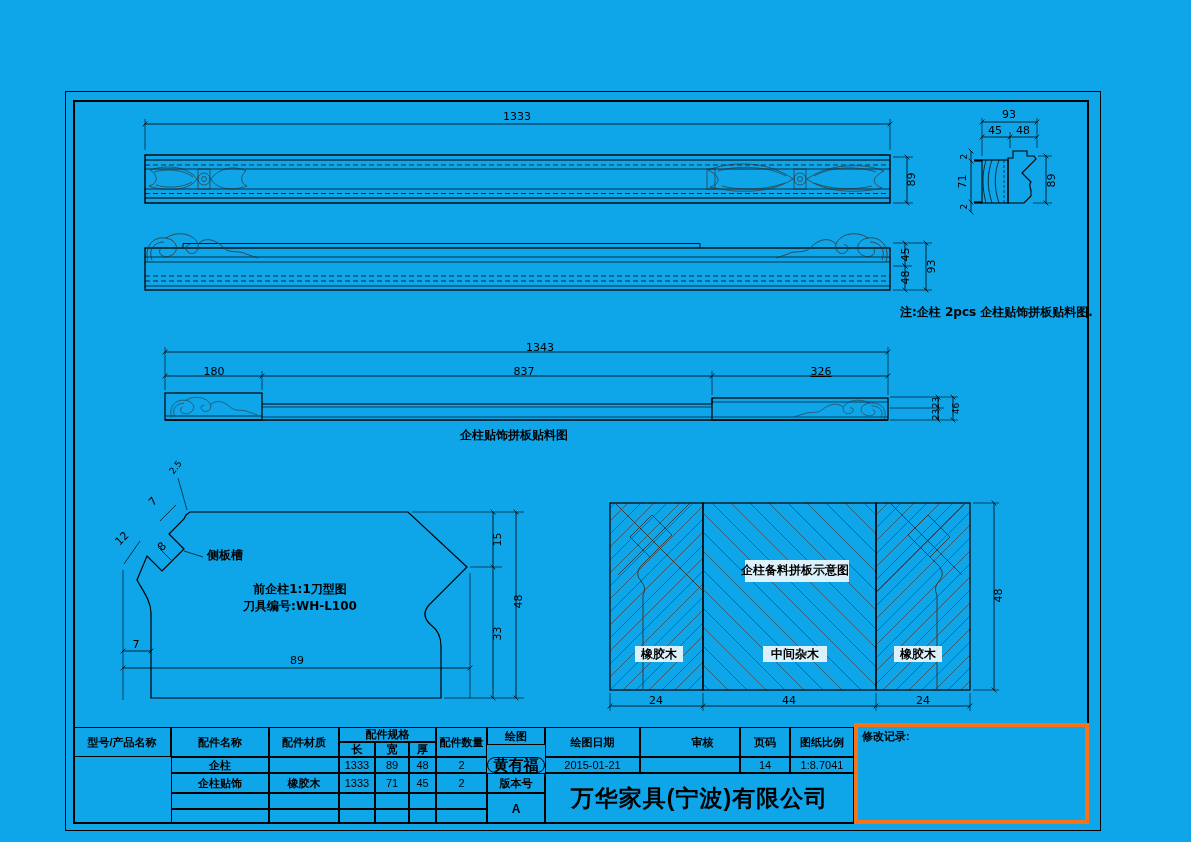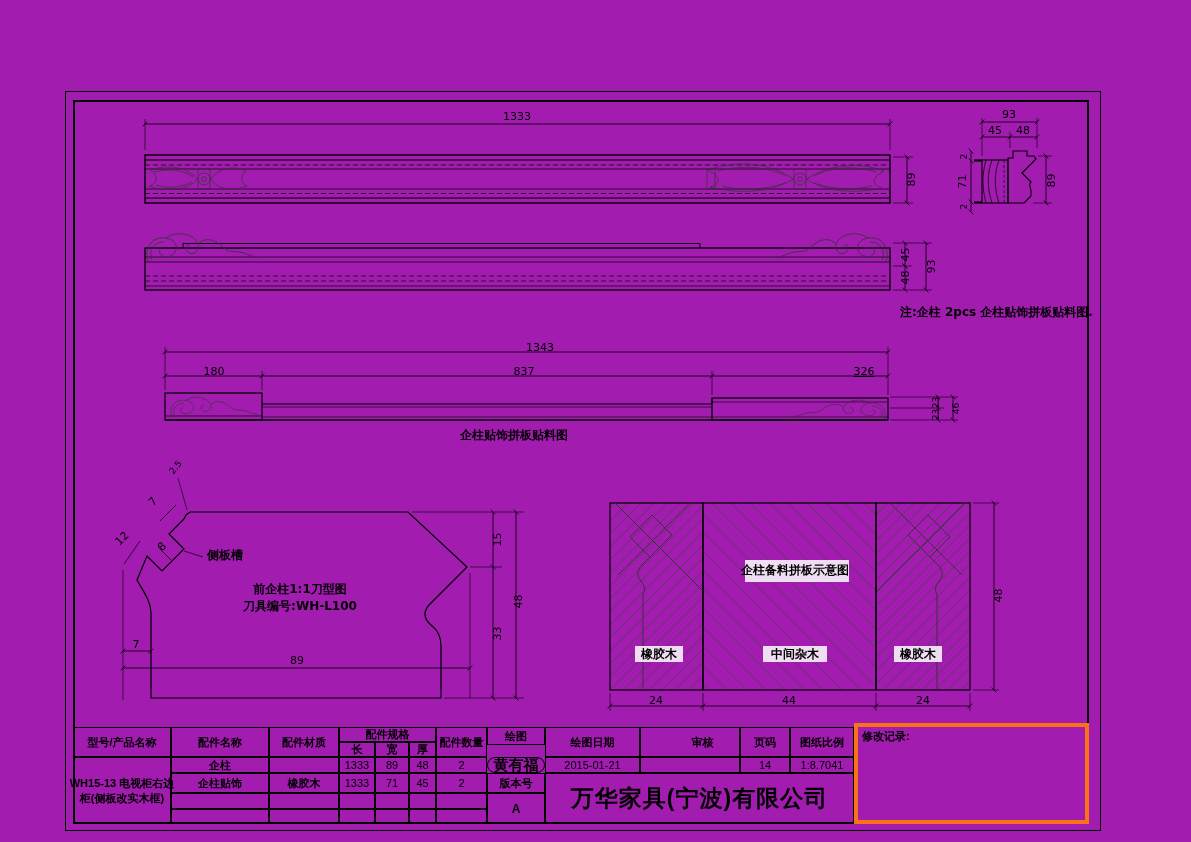--- a/index.html
+++ b/index.html
@@ -1,16 +1,16 @@
 <!DOCTYPE html>
 <html><head>
 <meta charset="utf-8">
 <style>
   html,body{margin:0;padding:0;background:#fff;}
-  .sheet{position:relative;width:1191px;height:842px;background:#a21caf;overflow:hidden;
+  .sheet{position:relative;width:1191px;height:842px;background:#0ea5e9;overflow:hidden;
          font-family:"Liberation Sans","DejaVu Sans",sans-serif;color:#000;}
   .frame{position:absolute;box-sizing:border-box;}
   .outer-frame{left:65px;top:91px;width:1036px;height:740px;border:1px solid #000;}
   .inner-frame{left:73px;top:100px;width:1016px;height:724px;border:2px solid #000;}
   svg.canvas{position:absolute;left:0;top:0;}
   .lbl{position:absolute;font:11px "DejaVu Sans","Liberation Sans",sans-serif;
        color:#000;text-align:center;white-space:nowrap;line-height:13px;}
   .big{font-size:12px;font-weight:bold;}
   .rot{transform:rotate(-90deg);transform-origin:center;}
   .r45{transform:rotate(-45deg);transform-origin:center;}
@@ -235,21 +235,21 @@
   <span class="lbl rot small" style="left:952px;top:150px;width:24px;">2</span>
   <span class="lbl rot" style="left:950px;top:175px;width:24px;">71</span>
   <span class="lbl rot small" style="left:952px;top:200px;width:24px;">2</span>
   <span class="lbl rot" style="left:1039px;top:174px;width:24px;">89</span>
 
   <span class="lbl big" style="left:900px;top:306px;width:200px;text-align:left;">注:企柱 2pcs 企柱贴饰拼板贴料图.</span>
 
   <span class="lbl" style="left:515px;top:341px;width:50px;">1343</span>
   <span class="lbl" style="left:194px;top:365px;width:40px;">180</span>
   <span class="lbl" style="left:504px;top:365px;width:40px;">837</span>
-  <span class="lbl" style="left:844px;top:365px;width:40px;text-decoration:underline;">326</span>
+  <span class="lbl" style="left:801px;top:365px;width:40px;text-decoration:underline;">326</span>
   <span class="lbl rot small" style="left:926px;top:396px;width:20px;">23</span>
   <span class="lbl rot small" style="left:926px;top:408px;width:20px;">23</span>
   <span class="lbl rot small" style="left:946px;top:402px;width:20px;">46</span>
   <span class="lbl big" style="left:434px;top:429px;width:160px;">企柱贴饰拼板贴料图</span>
 
   <span class="lbl r50 small" style="left:162px;top:461px;width:28px;">2.5</span>
   <span class="lbl r45" style="left:141px;top:495px;width:24px;">7</span>
   <span class="lbl r45" style="left:110px;top:532px;width:24px;">12</span>
   <span class="lbl r45" style="left:150px;top:540px;width:24px;">8</span>
   <span class="lbl big" style="left:207px;top:549px;width:60px;text-align:left;">侧板槽</span>
@@ -277,24 +277,20 @@
   <div class="cell" style="left:339px;top:742px;width:36px;height:15px;">长</div>
   <div class="cell" style="left:375px;top:742px;width:34px;height:15px;">宽</div>
   <div class="cell" style="left:409px;top:742px;width:27px;height:15px;">厚</div>
   <div class="cell" style="left:436px;top:727px;width:51px;height:30px;">配件数量</div>
   <div class="cell" style="left:487px;top:727px;width:58px;height:18px;">绘图</div>
   <div class="cell" style="left:545px;top:727px;width:95px;height:30px;">绘图日期</div>
   <div class="cell" style="left:640px;top:727px;width:100px;height:30px;padding-left:25px;">审核</div>
   <div class="cell" style="left:740px;top:727px;width:50px;height:30px;">页码</div>
   <div class="cell" style="left:790px;top:727px;width:64px;height:30px;">图纸比例</div>
 
-  <div class="cell nameL" style="left:73px;top:757px;width:98px;height:67px;">
-    <span>WH15-13 电视柜右边</span>
-    <span>柜(侧板改实木框)</span>
-  </div>
 
   <div class="cell" style="left:171px;top:757px;width:98px;height:16px;">企柱</div>
   <div class="cell" style="left:171px;top:773px;width:98px;height:20px;">企柱贴饰</div>
   <div class="cell" style="left:171px;top:793px;width:98px;height:16px;"></div>
   <div class="cell" style="left:171px;top:809px;width:98px;height:15px;"></div>
 
   <div class="cell val" style="left:269px;top:757px;width:70px;height:16px;"></div>
   <div class="cell" style="left:269px;top:773px;width:70px;height:20px;">橡胶木</div>
   <div class="cell" style="left:269px;top:793px;width:70px;height:16px;"></div>
   <div class="cell" style="left:269px;top:809px;width:70px;height:15px;"></div>

